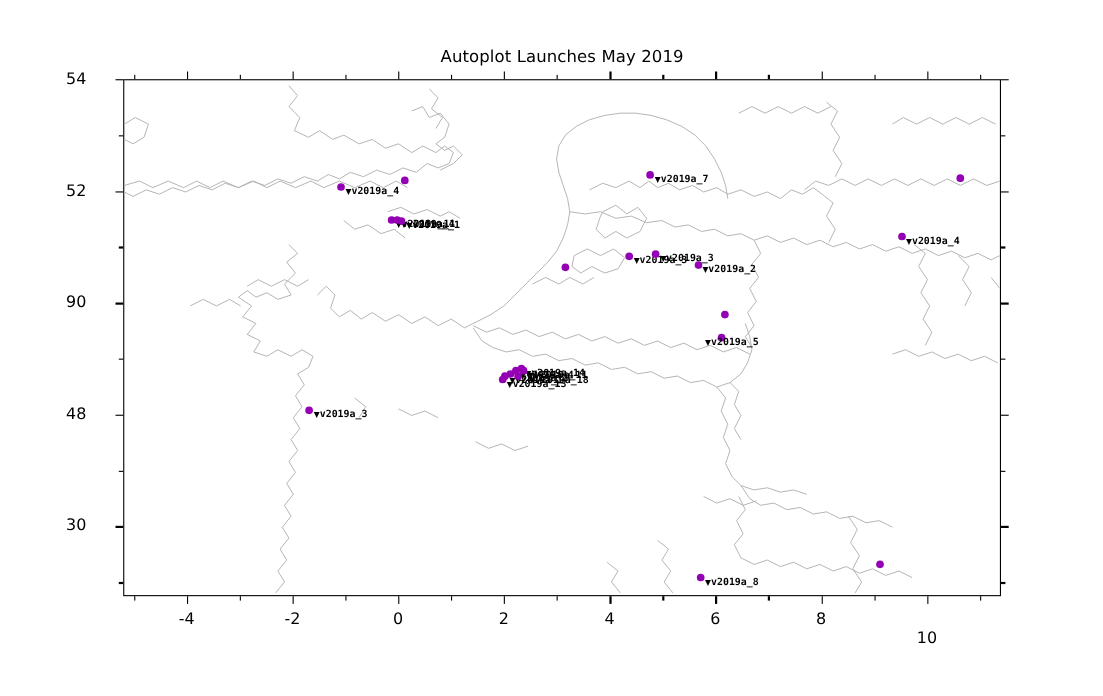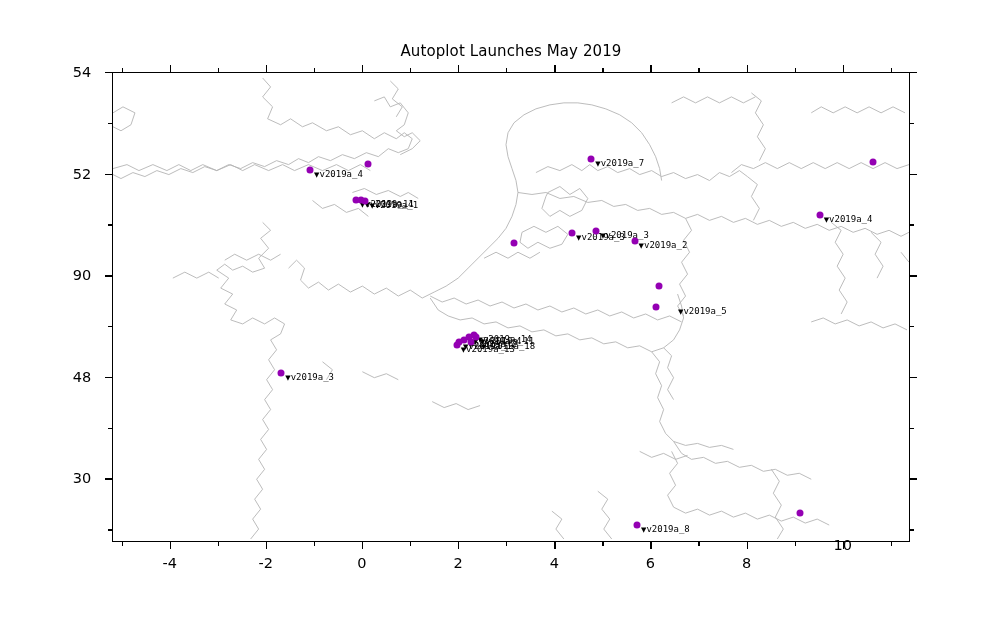--- a/index.html
+++ b/index.html
@@ -65,20 +65,21 @@
     transform: translate(-50%, -50%);
   }
   .point-label {
     position: absolute;
     font-family: "DejaVu Sans Mono", monospace;
     font-size: 9px;
     color: #000000;
     white-space: nowrap;
     line-height: 9px;
     transform: translate(0, -50%);
+    font-weight: bold;
   }
   .point-label .tri {
     font-family: "DejaVu Sans", sans-serif;
     font-size: 7px;
   }
   
   .tick-x, .tick-y {
     position: absolute;
     background: #000000;
   }
@@ -93,21 +94,21 @@
     font-size: 14.5px;
     color: #000000;
     transform: translateX(-50%);
     white-space: nowrap;
   }
   .ticklabel-y {
     position: absolute;
     font-size: 14.5px;
     color: #000000;
     transform: translateY(-50%);
-    text-align: center;
+    text-align: left;
     white-space: nowrap;
   }
 </style>
 </head>
 <body>
 
 <div id="figure">
 
   <div id="chart-title">Autoplot Launches May 2019</div>
 
@@ -236,21 +237,21 @@
         <div class="point-label" style="left: 710.663px; top: 147.27px;"><span class="tri">▼</span><span>v2019a_4</span></div>
         <div class="marker" style="left: 459.09px; top: 160.054px; background: rgb(148, 0, 179);"></div>
         <div class="point-label" style="left: 463.09px; top: 165.054px;"><span class="tri">▼</span><span>v2019a_3</span></div>
         <div class="marker" style="left: 483.127px; top: 157.514px; background: rgb(148, 0, 179);"></div>
         <div class="point-label" style="left: 487.127px; top: 162.514px;"><span class="tri">▼</span><span>v2019a_3</span></div>
         <div class="marker" style="left: 521.584px; top: 167.676px; background: rgb(148, 0, 179);"></div>
         <div class="point-label" style="left: 525.584px; top: 172.676px;"><span class="tri">▼</span><span>v2019a_2</span></div>
         <div class="marker" style="left: 401.404px; top: 170.216px; background: rgb(148, 0, 179);"></div>
         <div class="marker" style="left: 545.62px; top: 213.405px; background: rgb(148, 0, 179);"></div>
         <div class="marker" style="left: 543.217px; top: 233.73px; background: rgb(148, 0, 179);"></div>
-        <div class="point-label" style="left: 565px; top: 238.73px;"><span class="tri">▼</span><span>v2019a_5</span></div>
+        <div class="point-label" style="left: 528px; top: 238.73px;"><span class="tri">▼</span><span>v2019a_5</span></div>
         <div class="marker" style="left: 346.12px; top: 269.297px; background: rgb(148, 0, 179);"></div>
         <div class="point-label" style="left: 350.12px; top: 274.297px;"><span class="tri">▼</span><span>v2019a_1</span></div>
         <div class="marker" style="left: 350.928px; top: 266.757px; background: rgb(148, 0, 179);"></div>
         <div class="point-label" style="left: 354.928px; top: 271.757px;"><span class="tri">▼</span><span>v2019a_2</span></div>
         <div class="marker" style="left: 355.735px; top: 264.216px; background: rgb(148, 0, 179);"></div>
         <div class="point-label" style="left: 359.735px; top: 269.216px;"><span class="tri">▼</span><span>v2019a_4</span></div>
         <div class="marker" style="left: 360.542px; top: 261.676px; background: rgb(148, 0, 179);"></div>
         <div class="point-label" style="left: 364.542px; top: 266.676px;"><span class="tri">▼</span><span>v2019a_14</span></div>
         <div class="marker" style="left: 362.946px; top: 264.216px; background: rgb(148, 0, 179);"></div>
         <div class="point-label" style="left: 366.946px; top: 269.216px;"><span class="tri">▼</span><span>v2019a_11</span></div>
@@ -283,21 +284,21 @@
       <div class="tick-x major-x" style="left: 554.265px; top: 65px;"></div>
       <div class="ticklabel-x" style="left: 554.265px; top: 555px;">4</div>
       <div class="tick-x major-x" style="left: 650.41px; top: 542px;"></div>
       <div class="tick-x major-x" style="left: 650.41px; top: 65px;"></div>
       <div class="ticklabel-x" style="left: 650.41px; top: 555px;">6</div>
       <div class="tick-x major-x" style="left: 746.554px; top: 542px;"></div>
       <div class="tick-x major-x" style="left: 746.554px; top: 65px;"></div>
       <div class="ticklabel-x" style="left: 746.554px; top: 555px;">8</div>
       <div class="tick-x major-x" style="left: 842.699px; top: 542px;"></div>
       <div class="tick-x major-x" style="left: 842.699px; top: 65px;"></div>
-      <div class="ticklabel-x" style="left: 842.699px; top: 537px;">10</div>
+      <div class="ticklabel-x" style="left: 842.699px; top: 573px;">10</div>
       <div class="tick-x minor-x" style="left: 121.614px; top: 542px;"></div>
       <div class="tick-x minor-x" style="left: 121.614px; top: 68px;"></div>
       <div class="tick-x minor-x" style="left: 217.759px; top: 542px;"></div>
       <div class="tick-x minor-x" style="left: 217.759px; top: 68px;"></div>
       <div class="tick-x minor-x" style="left: 313.904px; top: 542px;"></div>
       <div class="tick-x minor-x" style="left: 313.904px; top: 68px;"></div>
       <div class="tick-x minor-x" style="left: 410.048px; top: 542px;"></div>
       <div class="tick-x minor-x" style="left: 410.048px; top: 68px;"></div>
       <div class="tick-x minor-x" style="left: 506.193px; top: 542px;"></div>
       <div class="tick-x minor-x" style="left: 506.193px; top: 68px;"></div>

